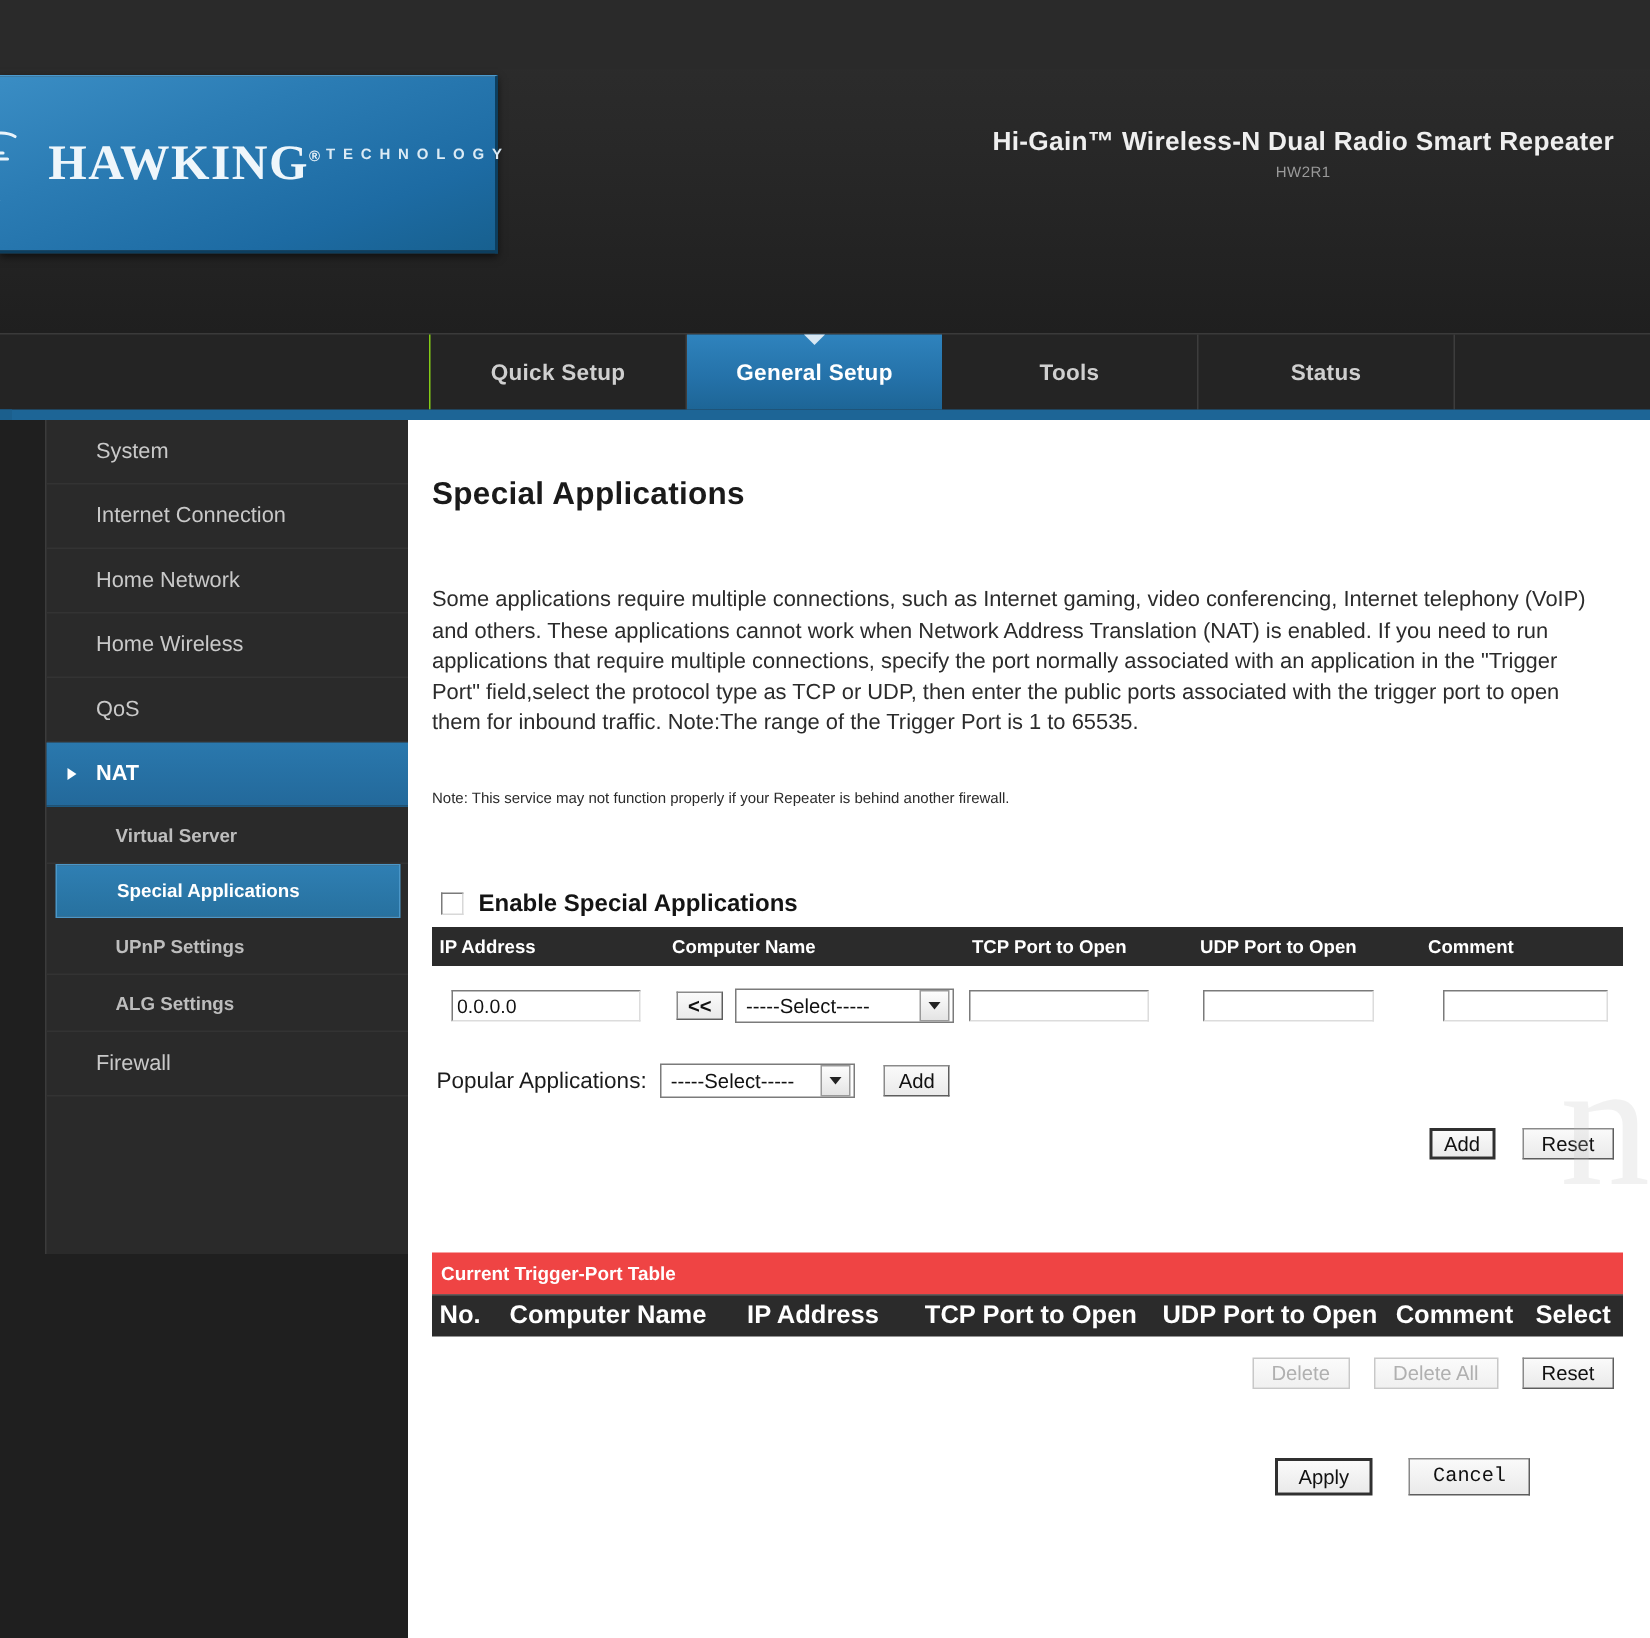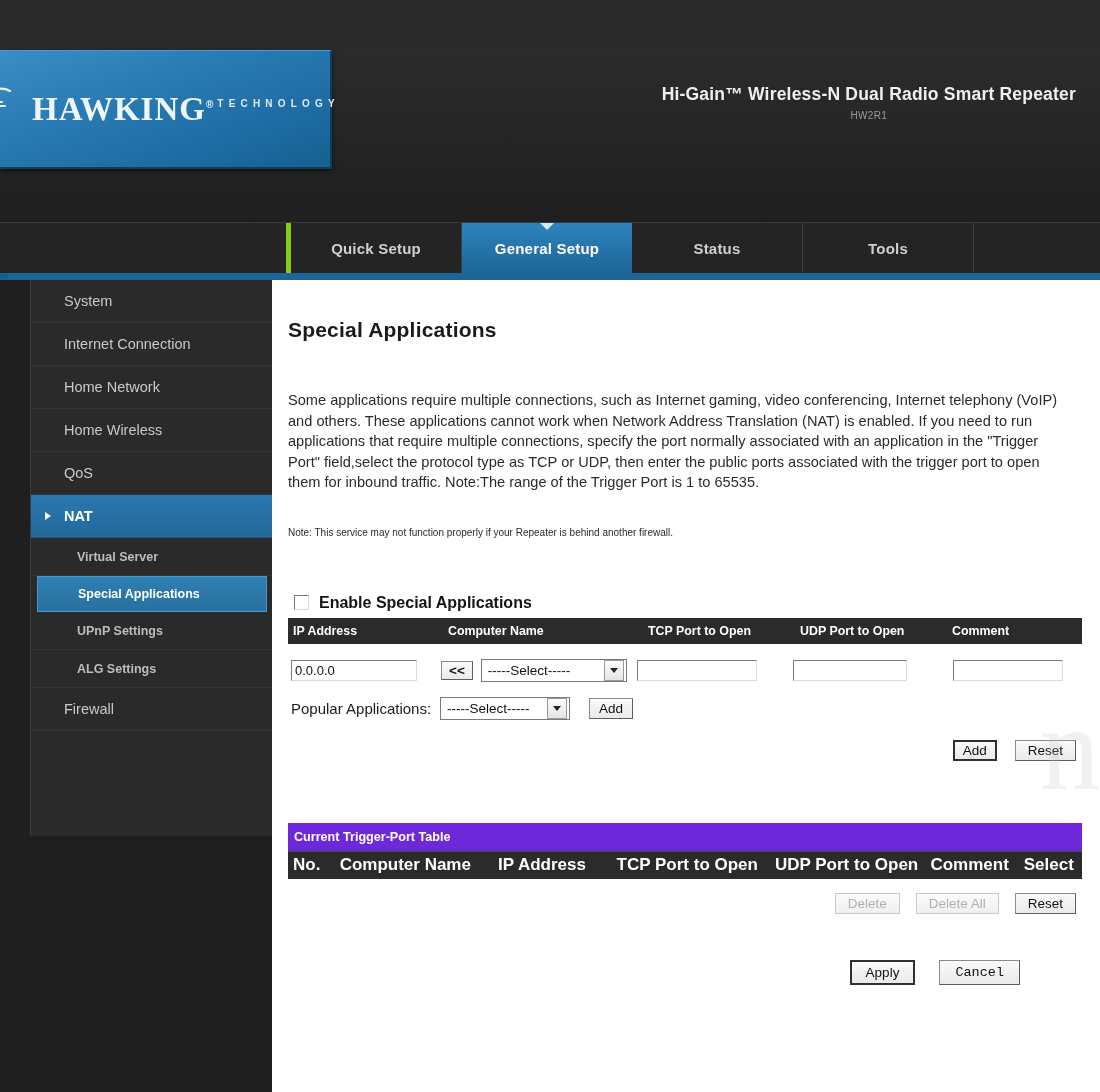--- a/index.html
+++ b/index.html
@@ -115,21 +115,21 @@
     justify-content: center;
     color: #cfcfcf;
     font-size: 15px;
     font-weight: bold;
     letter-spacing: .2px;
     border-right: 1px solid #3d3d3d;
     position: relative;
     cursor: pointer;
     height: 50px;
   }
-  .tab:first-child { border-left: 5px solid #84cc16; }
+  .tab:first-child { border-left: 1px solid #84cc16; }
   .tab.active {
     background: linear-gradient(180deg,#2c7fba 0%, #256fa6 60%, #1f6characters 100%);
     background: linear-gradient(180deg,#2f83bd 0%, #2471a8 60%, #1d6596 100%);
     color: #ffffff;
     border-right: none;
     border-left: none;
   }
   .tab.active .notch {
     position: absolute;
     top: 0; left: 50%;
@@ -275,20 +275,21 @@
     font-size: 12.4px;
     font-weight: bold;
   }
   .tbl-head .c { box-sizing: border-box; }
 
   .input-row {
     display: flex;
     align-items: center;
     height: 44px;
     padding-top: 5px;
+    justify-content: center;
   }
   .txt {
     height: 21px;
     border: 1px solid #7b7b7b;
     border-right-color: #dcdcdc;
     border-bottom-color: #dcdcdc;
     background: #fff;
     font-size: 13px;
     font-family: "Liberation Sans", sans-serif;
     padding: 0 3px;
@@ -342,35 +343,35 @@
     width:0;height:0;
     border-left:4px solid transparent;
     border-right:4px solid transparent;
     border-top:5px solid #222;
     display:block;
   }
   .popular-row {
     display: flex;
     align-items: center;
     gap: 9px;
-    margin-top: 4px;
+    margin-top: 16px;
     margin-left: 3px;
   }
   .popular-label { font-size: 15px; color: #1c1c1c; }
 
   .right-btn-row {
     display: flex;
     justify-content: flex-end;
     gap: 18px;
     margin-top: 20px;
     padding-right: 6px;
   }
 
   .section-bar {
-    background: #6d28d9;
+    background: #ef4444;
     height: 28px;
     display: flex;
     align-items: center;
     color: #ffffff;
     font-size: 12.6px;
     font-weight: bold;
     padding-left: 6px;
     margin-top: 62px;
   }
   .tbl-head2 {
@@ -443,24 +444,24 @@
 <div class="navbar">
   <div class="nav-inner">
     <div class="tab">
         <span>Quick Setup</span>
       </div>
     <div class="tab active">
         <span class="notch"></span>
         <span>General Setup</span>
       </div>
     <div class="tab">
+        <span>Tools</span>
+      </div>
+    <div class="tab">
         <span>Status</span>
-      </div>
-    <div class="tab">
-        <span>Tools</span>
       </div>
   </div>
   <div class="nav-underline">
       <span class="left-dark"></span>
     </div>
 </div>
 
 <div class="page-body">
 
   <div class="sidebar">

